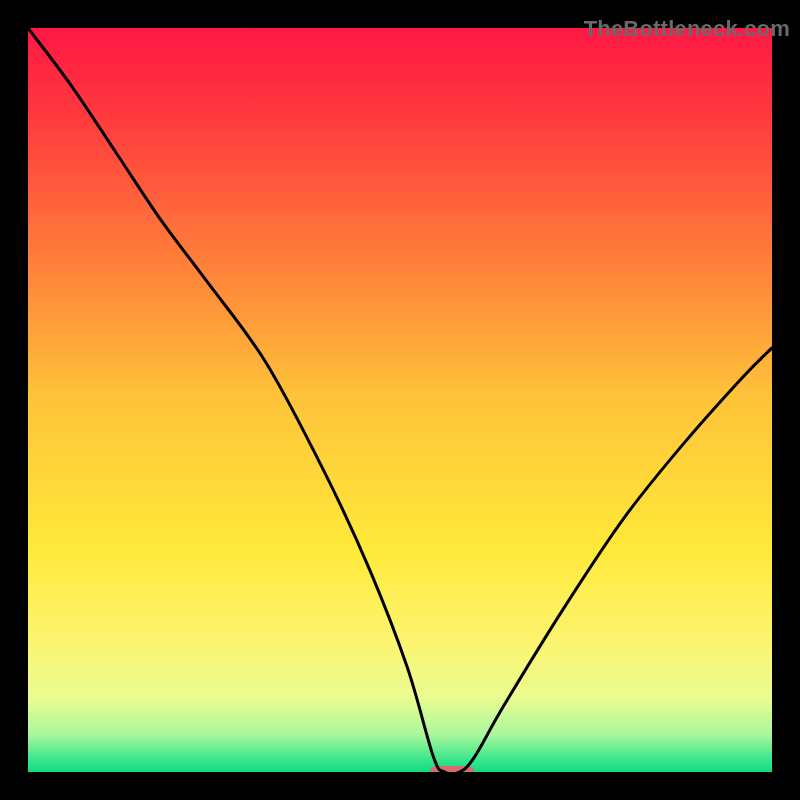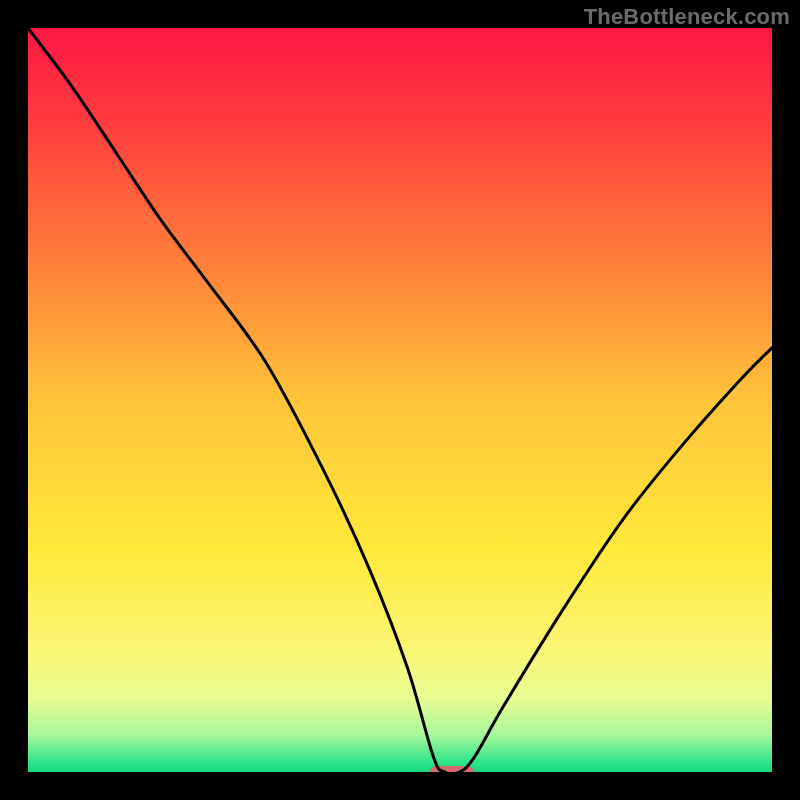--- a/index.html
+++ b/index.html
@@ -35,21 +35,21 @@
   }
   .curve {
     position: absolute;
     left: 0;
     top: 0;
     width: 100%;
     height: 100%;
   }
   .watermark {
     position: absolute;
-    top: 4px;
+    top: 16px;
     right: 10px;
     font-family: Arial, Helvetica, sans-serif;
     font-size: 22px;
     font-weight: bold;
     color: #6a6a6a;
     letter-spacing: 0.2px;
     user-select: none;
   }
   .marker {
     position: absolute;

